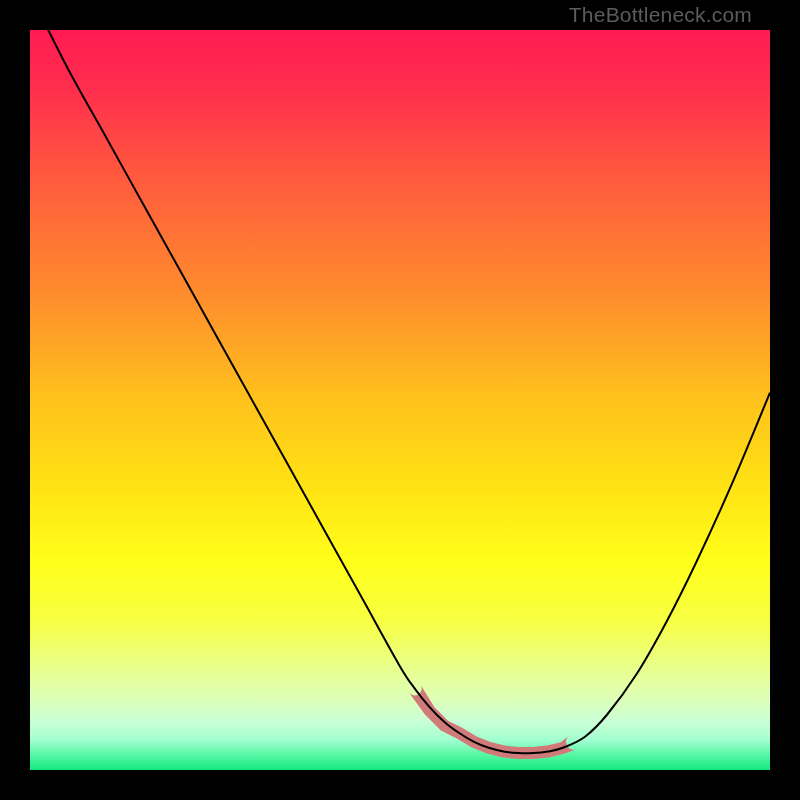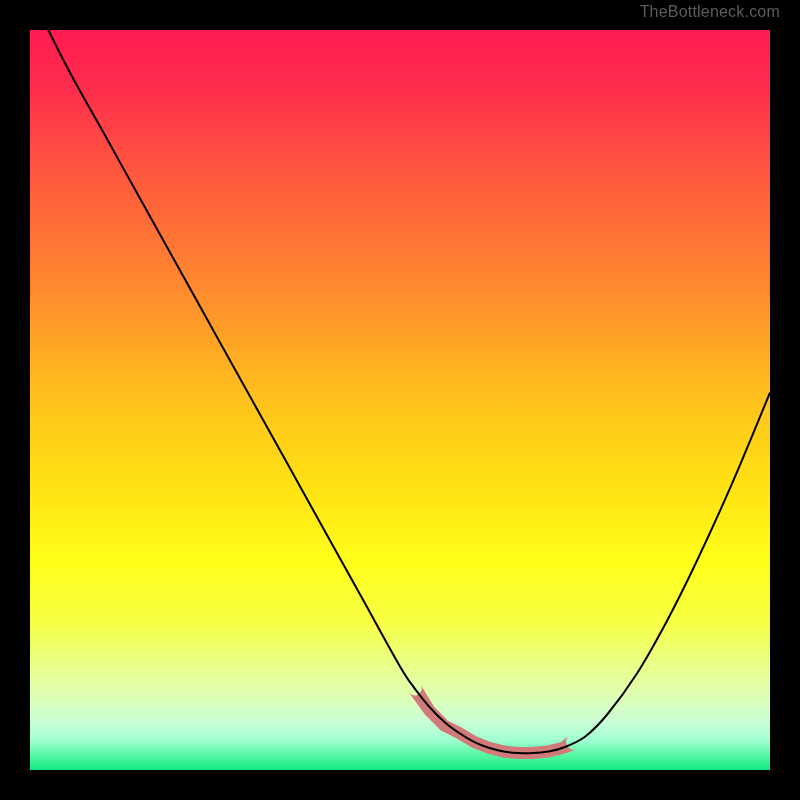--- a/index.html
+++ b/index.html
@@ -24,23 +24,23 @@
   }
 
   .gradient-bg {
     position: absolute;
     left: 0; top: 0; width: 740px; height: 740px;
   }
 
   .watermark {
     position: absolute;
     top: 3px;
-    right: 20px;
+    right: 48px;
     font-family: Arial, Helvetica, sans-serif;
-    font-size: 16px;
+    font-size: 21px;
     color: #5c5c5c;
     letter-spacing: 0.2px;
   }
 
   svg.curve {
     position: absolute;
     left: 0; top: 0;
     width: 740px; height: 740px;
     overflow: visible;
   }

